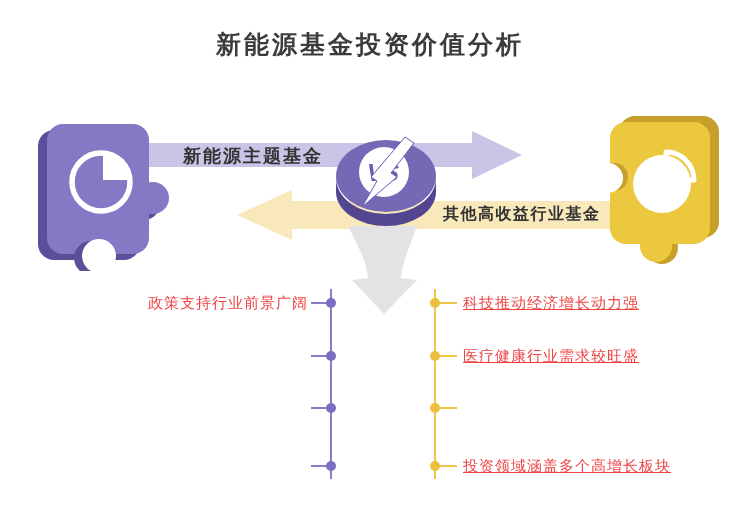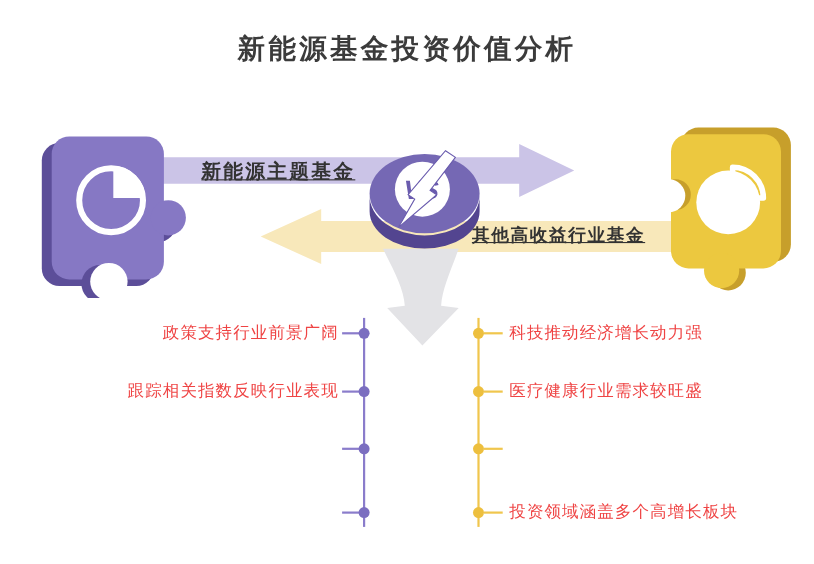--- a/index.html
+++ b/index.html
@@ -8,43 +8,43 @@
     position:relative; width:740px; height:513px; background:#ffffff;
     font-family:"Liberation Sans","DejaVu Sans",sans-serif; overflow:hidden;
   }
   .title {
     position:absolute; top:28px; left:0; width:740px; text-align:center;
     font-size:25px; font-weight:bold; color:#3b3b3b; letter-spacing:3px;
   }
   .arrow { position:absolute; }
   .arrow-right { left:148px; top:128px; }
   .arrow-left  { left:232px; top:188px; }
-  .fund-label { position:absolute; font-weight:bold; color:#333; white-space:nowrap;text-decoration:underline; }
+  .fund-label { position:absolute; font-weight:bold; color:#333; white-space:nowrap; }
   .fund-label.left  { left:183px; top:144px; font-size:18px; letter-spacing:2px; }
-  .fund-label.right { left:429px; top:204px; font-size:16px; letter-spacing:1.5px; }
+  .fund-label.right { left:443px; top:204px; font-size:16px; letter-spacing:1.5px; }
   .puzzle { position:absolute; }
   .puzzle.left  { left:33px;  top:106px; }
   .puzzle.right { left:588px; top:98px;  }
   .vs-badge { position:absolute; left:332px; top:136px; }
   .funnel   { position:absolute; left:338px; top:226px; }
   .v-line { position:absolute; width:2px; top:289px; height:190px; }
   .v-line.purple { left:330px; background:#8a7ccb; }
   .v-line.yellow { left:434px; background:#f0c64d; }
   .connector { position:absolute; width:17px; height:2px; }
   .connector.purple { left:311px; background:#8a7ccb; }
   .connector.yellow { left:440px; background:#f0c64d; }
   .dot { position:absolute; width:10px; height:10px; border-radius:50%; }
   .dot.purple { left:326px; background:#7b6ec0; }
   .dot.yellow { left:430px; background:#edbf3e; }
   .list-item {
     position:absolute; height:22px; line-height:22px; font-size:15px;
     color:#ef4444; letter-spacing:1px; white-space:nowrap;
   }
   .list-item.left  { right:432px; text-align:right; }
-  .list-item.right { left:463px;  text-align:left; }
+  .list-item.right { left:463px;  text-align:left;text-decoration:underline; }
 </style>
 </head>
 <body>
 
 <div class="canvas">
 
   <div class="title">新能源基金投资价值分析</div>
 
   <svg class="arrow arrow-right" width="380" height="54" viewBox="0 0 380 54">
     <polygon points="0,15 324,15 324,3 374,27 324,51 324,39 0,39" fill="#cbc4e7"></polygon>
@@ -100,21 +100,20 @@
     <ellipse cx="54" cy="40" rx="50" ry="36" fill="#7568b4"></ellipse>
     <circle cx="52" cy="36" r="25" fill="#ffffff"></circle>
     <text x="51" y="45" font-family="Liberation Sans, DejaVu Sans, sans-serif" font-size="24" font-weight="bold" font-style="italic" fill="#6a5cae" text-anchor="middle">VS</text>
     <path d="M73,1 L82,7 L59,37 L65,41 L30,71 L45,45 L39,41 Z" fill="#ffffff" stroke="#6a5cae" stroke-width="1"></path>
   </svg>
 
   <div class="v-line purple"></div>
   <div class="list-item left" style="top:292px"><span>政策支持行业前景广阔</span></div>
   <div class="connector purple" style="top:302px"></div>
   <div class="dot purple" style="top:298px"></div>
-  <div class="list-item left" style="top:345px"><span>跟踪相关指数反映行业表现</span></div>
   <div class="connector purple" style="top:355px"></div>
   <div class="dot purple" style="top:351px"></div>
   <div class="connector purple" style="top:407px"></div>
   <div class="dot purple" style="top:403px"></div>
   <div class="connector purple" style="top:465px"></div>
   <div class="dot purple" style="top:461px"></div>
 
   <div class="v-line yellow"></div>
   <div class="list-item right" style="top:292px"><span>科技推动经济增长动力强</span></div>
   <div class="connector yellow" style="top:302px"></div>

